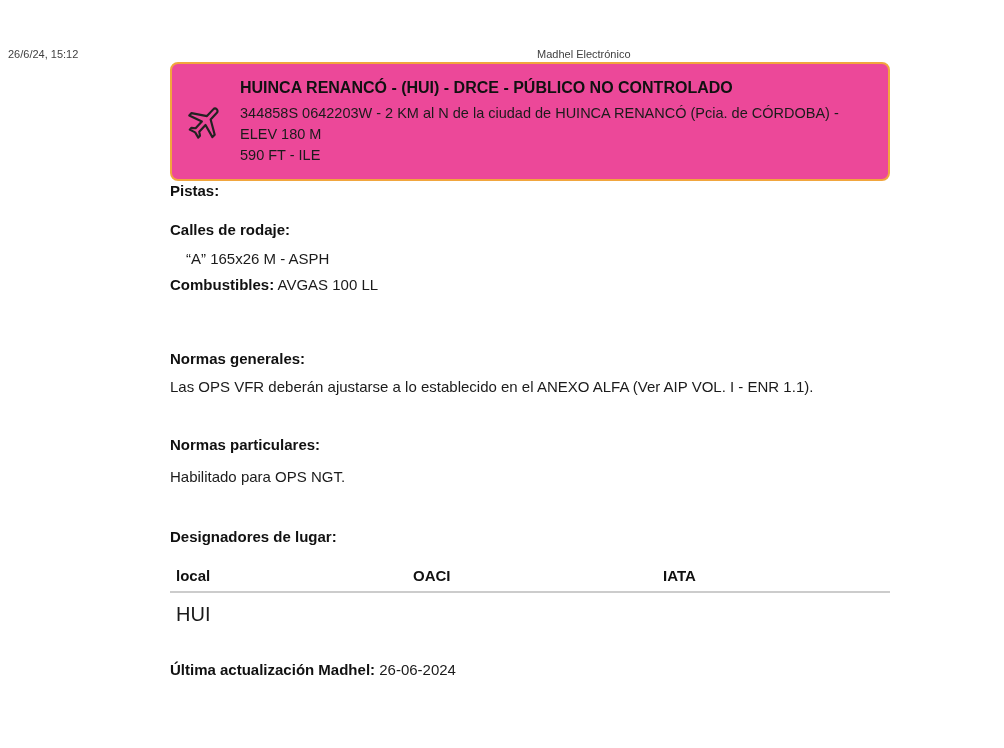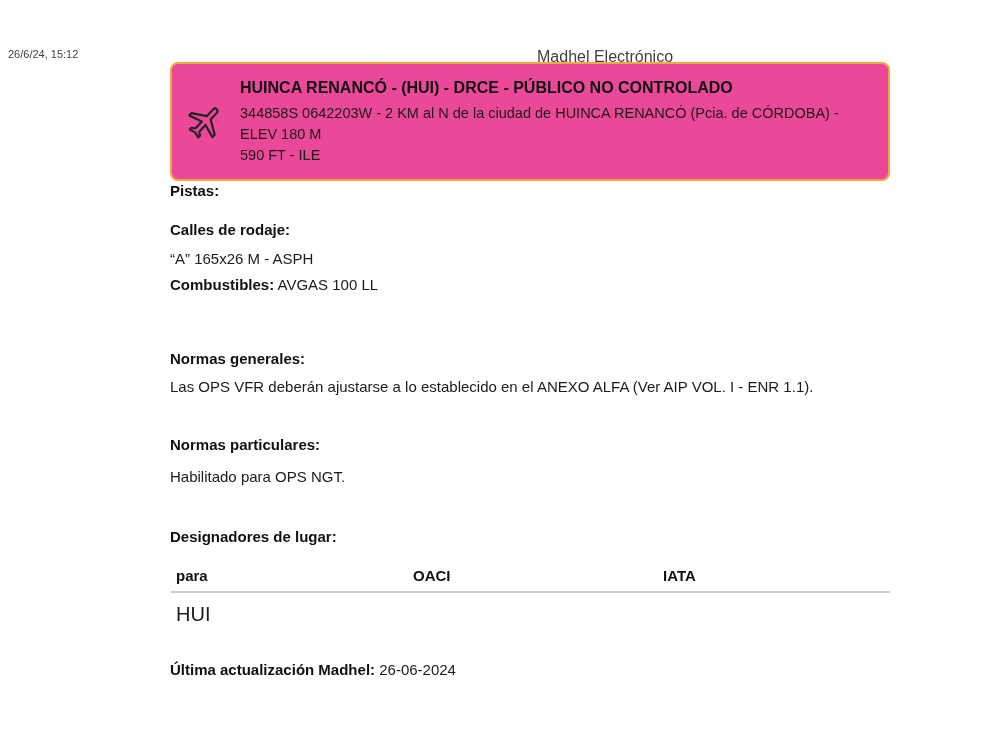--- a/index.html
+++ b/index.html
@@ -13,21 +13,21 @@
   }
 
   
   .print-header { position: absolute; top: 0; left: 0; width: 100%; height: 30px; margin-top: 36px; }
   .ph-date {
     position: absolute; left: 8px; top: 12px;
     font-size: 11px; color: #3f3f3f;
   }
   .ph-title {
     position: absolute; left: 537px; top: 12px;
-    font-size: 16px; color: #3f3f3f;
+    font-size: 11px; color: #3f3f3f;
   }
 
   
   .content { position: absolute; left: 170px; top: 62px; width: 720px; }
 
   
   .aero-card {
     border: 2px solid #F1A63E;
     border-radius: 8px;
     padding: 13px 16px 13px 14px;
@@ -43,21 +43,21 @@
     color: #111111;
   }
   .aero-sub { font-size: 14.5px; line-height: 21px; color: #1b1b1b; }
 
   
   .sec-h { font-size: 15px; font-weight: 700; line-height: 19px; color: #111111; }
   .sec-b { font-size: 15px; line-height: 19px; color: #1b1b1b; }
   .mt-pistas-h   { }
   .mt-pistas-b   { margin-top: 12px; }
   .mt-calles-h   { margin-top: 20px; }
-  .mt-calles-b   { margin-top: 10px; }
+  .mt-calles-b   { margin-top: 10px; margin-left: 16px; }
   .mt-comb       { margin-top: 5px; line-height: 24px; }
   .mt-ng-h       { margin-top: 52px; }
   .mt-ng-b       { margin-top: 9px; }
   .mt-np-h       { margin-top: 39px; }
   .mt-np-b       { margin-top: 13px; }
   .mt-desig-h    { margin-top: 41px; }
   b.inline-label { font-weight: 700; color: #111111; }
 
   
   .desig-table { margin-top: 20px; width: 720px; }
@@ -109,21 +109,21 @@
   <div class="sec-h mt-ng-h">Normas generales:</div>
   <div class="sec-b mt-ng-b">Las OPS VFR deberán ajustarse a lo establecido en el ANEXO ALFA (Ver AIP VOL. I - ENR 1.1).</div>
 
   <div class="sec-h mt-np-h">Normas particulares:</div>
   <div class="sec-b mt-np-b">Habilitado para OPS NGT.</div>
 
   <div class="sec-h mt-desig-h">Designadores de lugar:</div>
 
   <div class="desig-table">
     <div class="dt-head">
-      <div class="dt-hcell">para</div>
+      <div class="dt-hcell">local</div>
       <div class="dt-hcell">OACI</div>
       <div class="dt-hcell">IATA</div>
     </div>
     <div class="dt-rule"></div>
     <div class="dt-row">
       <div class="dt-cell">HUI</div>
       <div class="dt-cell"></div>
       <div class="dt-cell"></div>
     </div>
   </div>

